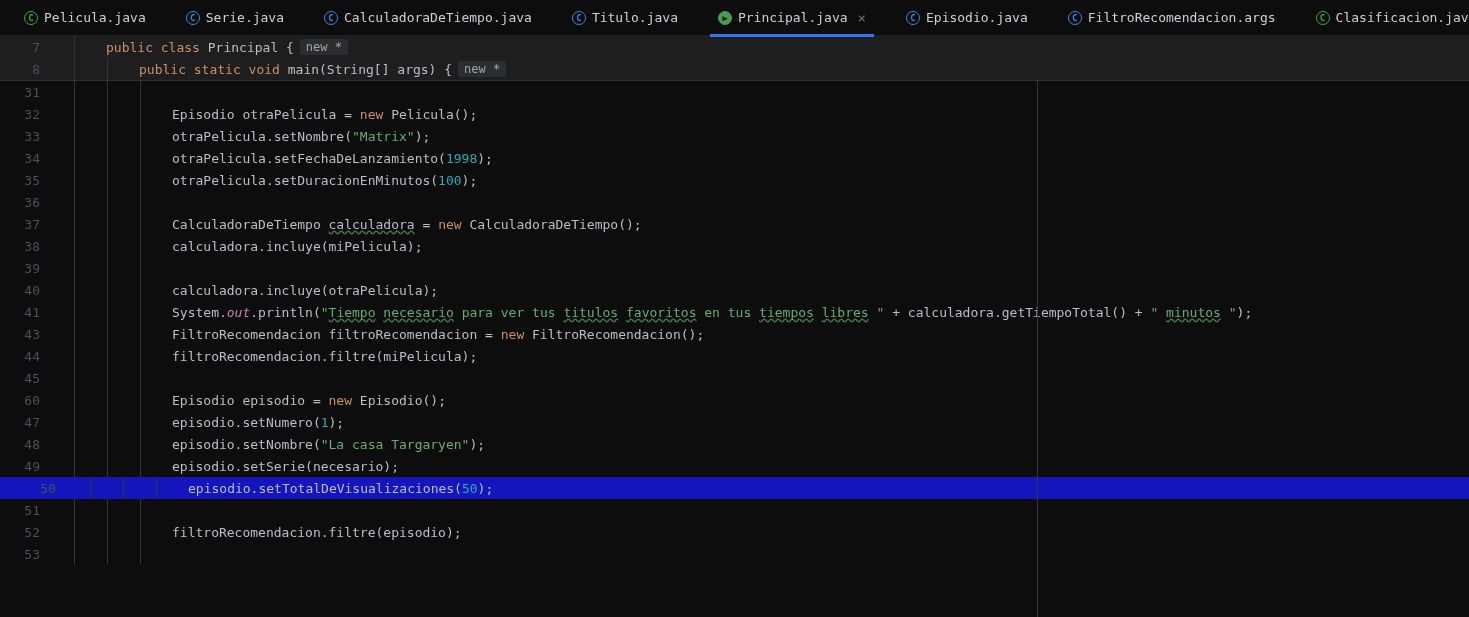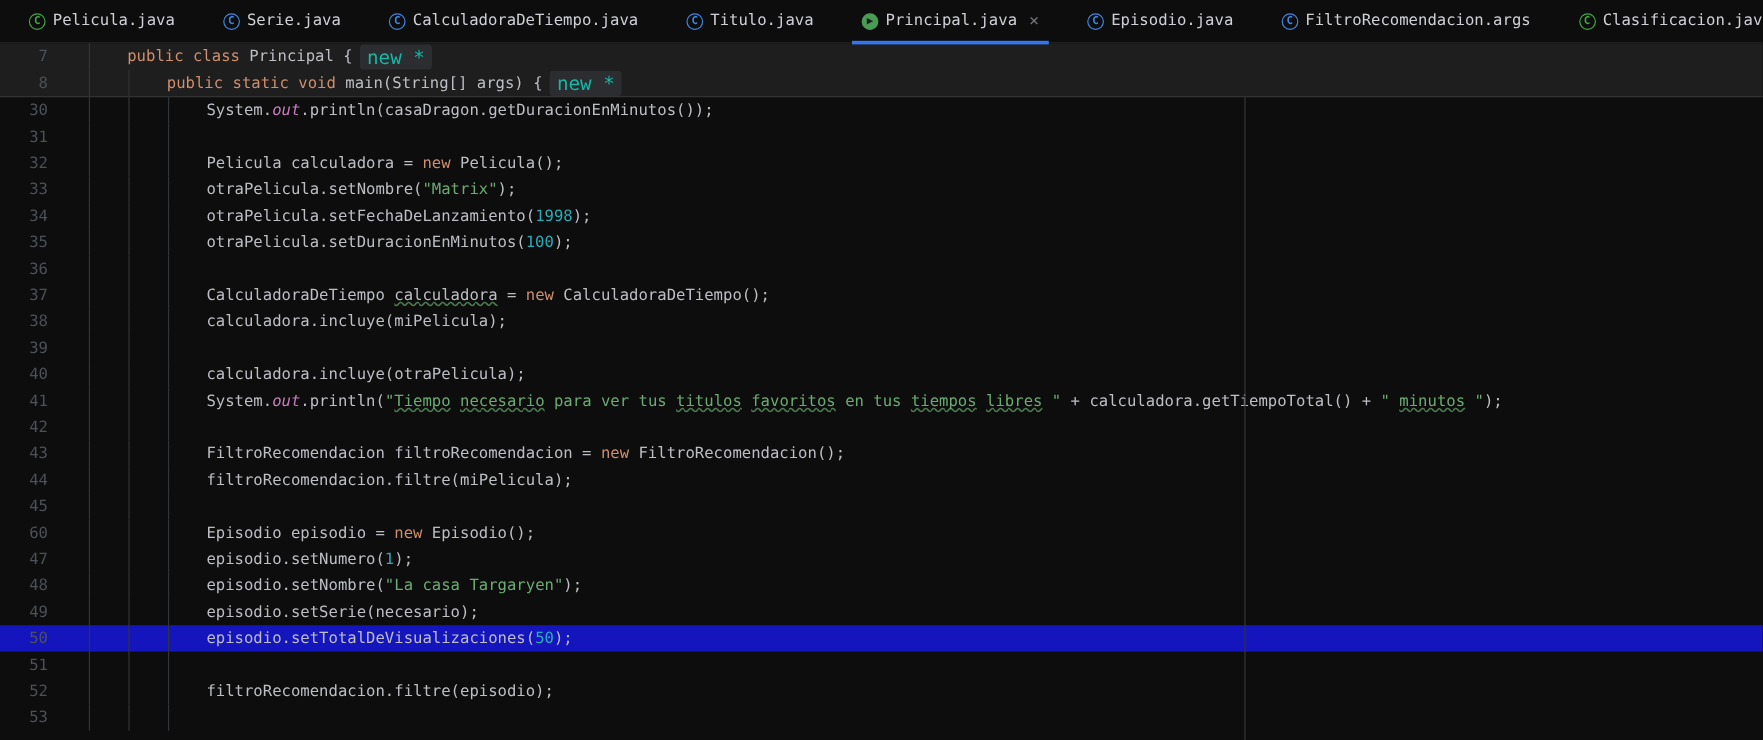--- a/index.html
+++ b/index.html
@@ -77,20 +77,21 @@
   flex-direction: column;
 }
 .line {
   display: flex;
   align-items: center;
   height: 22px;
   font-size: 13px;
 }
 .line.current {
   background: #1515bd;
+  padding-left: 16px;
 }
 .gutter {
   width: 58px;
   text-align: right;
   padding-right: 18px;
   color: #4b5059;
   user-select: none;
   flex-shrink: 0;
 }
 .indent-guide {
@@ -108,21 +109,21 @@
   background: #313438;
 }
 .code {
   white-space: pre;
   padding-left: 0;
 }
 .kw { color: #cf8e6d; }
 .str { color: #6aab73; }
 .num { color: #2aacb8; }
 .type { font-style: italic; color: #c77dbb; }
-.hint { color: #14b8a6; font-size: 16px; padding: 1px 6px; background: #2b2d30; border-radius: 3px; margin-left: 6px;}
+.hint { color: #a3a3a3; font-size: 12px; padding: 1px 6px; background: #2b2d30; border-radius: 3px; margin-left: 6px;}
 .wavy { text-decoration: underline wavy #4a7a4e; text-decoration-skip-ink: none;}
 .indent { display: inline-block; }
 </style>
 </head>
 <body>
 
 <div class="tabs">
     <div class="tab">
       <span class="tab-icon green">C</span>
       <span>Pelicula.java</span>
@@ -174,50 +175,39 @@
       <span class="indent" style="width: 32px;"></span>
       <span class="indent-guide"></span>
       <span class="indent" style="width: 31px;"></span>
       <span class="code"><span class="kw">public </span><span class="kw">static </span><span class="kw">void </span><span>main</span><span>(String[] args) {</span></span>
       <span class="hint">new *</span>
     </div>
   </div>
 
 <div class="editor">
     <div class="line">
-      <span class="gutter">30</span>
-      <span class="indent" style="width: 16px;"></span>
-      <span class="indent-guide"></span>
-      <span class="indent" style="width: 32px;"></span>
-      <span class="indent-guide"></span>
-      <span class="indent" style="width: 32px;"></span>
-      <span class="indent-guide"></span>
-      <span class="indent" style="width: 31px;"></span>
-      <span class="code"><span>System.</span><span class="type">out</span><span>.println(casaDragon.getDuracionEnMinutos());</span></span>
-    </div>
-    <div class="line">
       <span class="gutter">31</span>
       <span class="indent" style="width: 16px;"></span>
       <span class="indent-guide"></span>
       <span class="indent" style="width: 32px;"></span>
       <span class="indent-guide"></span>
       <span class="indent" style="width: 32px;"></span>
       <span class="indent-guide"></span>
       <span class="code"></span>
     </div>
     <div class="line">
       <span class="gutter">32</span>
       <span class="indent" style="width: 16px;"></span>
       <span class="indent-guide"></span>
       <span class="indent" style="width: 32px;"></span>
       <span class="indent-guide"></span>
       <span class="indent" style="width: 32px;"></span>
       <span class="indent-guide"></span>
       <span class="indent" style="width: 31px;"></span>
-      <span class="code"><span>Pelicula calculadora = </span><span class="kw">new </span><span>Pelicula();</span></span>
+      <span class="code"><span>Episodio otraPelicula = </span><span class="kw">new </span><span>Pelicula();</span></span>
     </div>
     <div class="line">
       <span class="gutter">33</span>
       <span class="indent" style="width: 16px;"></span>
       <span class="indent-guide"></span>
       <span class="indent" style="width: 32px;"></span>
       <span class="indent-guide"></span>
       <span class="indent" style="width: 32px;"></span>
       <span class="indent-guide"></span>
       <span class="indent" style="width: 31px;"></span>
@@ -301,30 +291,20 @@
     <div class="line">
       <span class="gutter">41</span>
       <span class="indent" style="width: 16px;"></span>
       <span class="indent-guide"></span>
       <span class="indent" style="width: 32px;"></span>
       <span class="indent-guide"></span>
       <span class="indent" style="width: 32px;"></span>
       <span class="indent-guide"></span>
       <span class="indent" style="width: 31px;"></span>
       <span class="code"><span>System.</span><span class="type">out</span><span>.println(</span><span class="str">"</span><span class="str wavy">Tiempo</span><span class="str"> </span><span class="str wavy">necesario</span><span class="str"> para ver tus </span><span class="str wavy">titulos</span><span class="str"> </span><span class="str wavy">favoritos</span><span class="str"> en tus </span><span class="str wavy">tiempos</span><span class="str"> </span><span class="str wavy">libres</span><span class="str"> "</span><span> + calculadora.getTiempoTotal() + </span><span class="str">" </span><span class="str wavy">minutos</span><span class="str"> "</span><span>);</span></span>
-    </div>
-    <div class="line">
-      <span class="gutter">42</span>
-      <span class="indent" style="width: 16px;"></span>
-      <span class="indent-guide"></span>
-      <span class="indent" style="width: 32px;"></span>
-      <span class="indent-guide"></span>
-      <span class="indent" style="width: 32px;"></span>
-      <span class="indent-guide"></span>
-      <span class="code"></span>
     </div>
     <div class="line">
       <span class="gutter">43</span>
       <span class="indent" style="width: 16px;"></span>
       <span class="indent-guide"></span>
       <span class="indent" style="width: 32px;"></span>
       <span class="indent-guide"></span>
       <span class="indent" style="width: 32px;"></span>
       <span class="indent-guide"></span>
       <span class="indent" style="width: 31px;"></span>

